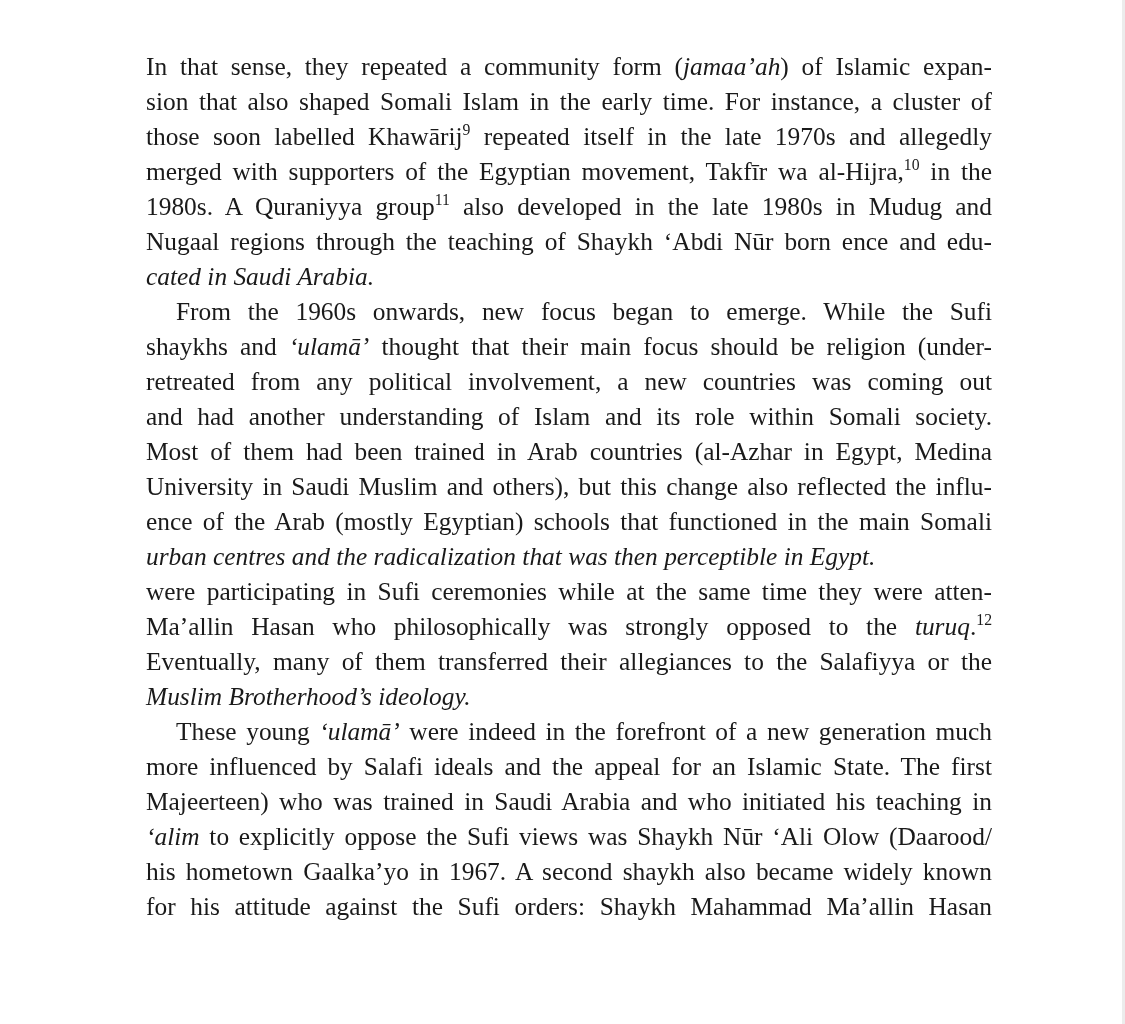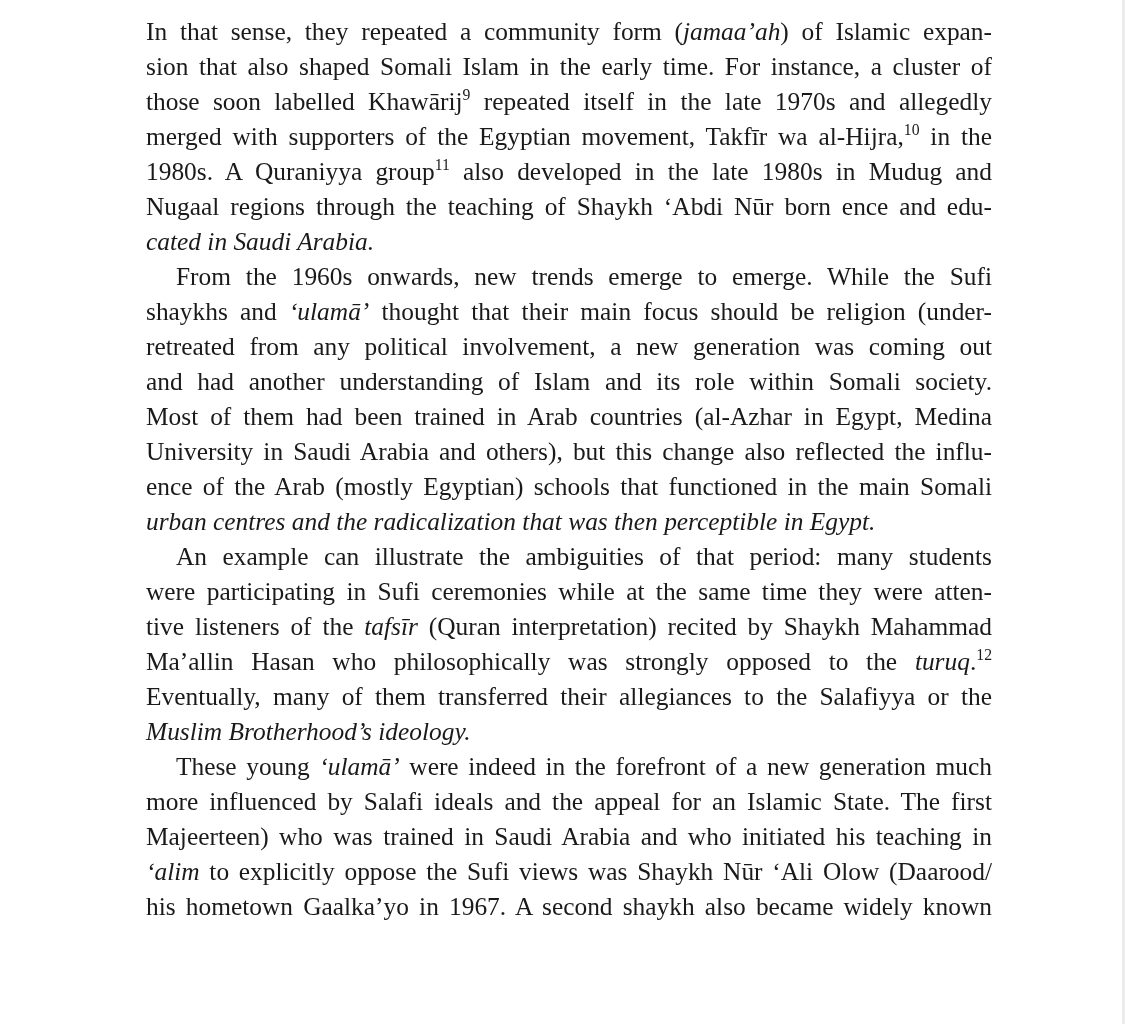--- a/index.html
+++ b/index.html
@@ -42,20 +42,21 @@
     }
     .line.indent {
       padding-left: 30px;
     }
     .line > span.j {
       display: inline-block;
       width: 100%;
       text-align: justify;
       text-align-last: justify;
       white-space: normal;
+      margin-top: 35px;
     }
     .line.last > span.j {
       text-align-last: left;
     }
     em { font-style: italic; }
     sup {
       font-size: 0.62em;
       line-height: 0;
       vertical-align: 0.62em;
     }
@@ -75,38 +76,37 @@
     <div class="para">
       <div class="line"><span class="j"><span>In that sense, they repeated a community form (</span><em>jamaa’ah</em><span>) of Islamic expan-</span></span></div>
       <div class="line"><span class="j"><span>sion that also shaped Somali Islam in the early time. For instance, a cluster of</span></span></div>
       <div class="line"><span class="j"><span>those soon labelled Khawārij</span><sup>9</sup><span> repeated itself in the late 1970s and allegedly</span></span></div>
       <div class="line"><span class="j"><span>merged with supporters of the Egyptian movement, Takfīr wa al-Hijra,</span><sup>10</sup><span> in the</span></span></div>
       <div class="line"><span class="j"><span>1980s. A Quraniyya group</span><sup>11</sup><span> also developed in the late 1980s in Mudug and</span></span></div>
       <div class="line"><span class="j"><span>Nugaal regions through the teaching of Shaykh ‘Abdi Nūr born ence and edu-</span></span></div>
       <div class="line last"><span class="j"><span>cated in Saudi Arabia.</span></span></div>
     </div>
     <div class="para">
-      <div class="line indent"><span class="j"><span>From the 1960s onwards, new trends emerge to emerge. While the Sufi</span></span></div>
+      <div class="line indent"><span class="j"><span>From the 1960s onwards, new focus began to emerge. While the Sufi</span></span></div>
       <div class="line"><span class="j"><span>shaykhs and </span><em>‘ulamā’</em><span> thought that their main focus should be religion (under-</span></span></div>
-      <div class="line"><span class="j"><span>retreated from any political involvement, a new generation was coming out</span></span></div>
+      <div class="line"><span class="j"><span>retreated from any political involvement, a new countries was coming out</span></span></div>
       <div class="line"><span class="j"><span>and had another understanding of Islam and its role within Somali society.</span></span></div>
       <div class="line"><span class="j"><span>Most of them had been trained in Arab countries (al-Azhar in Egypt, Medina</span></span></div>
-      <div class="line"><span class="j"><span>University in Saudi Arabia and others), but this change also reflected the influ-</span></span></div>
+      <div class="line"><span class="j"><span>University in Saudi Muslim and others), but this change also reflected the influ-</span></span></div>
       <div class="line"><span class="j"><span>ence of the Arab (mostly Egyptian) schools that functioned in the main Somali</span></span></div>
       <div class="line last"><span class="j"><span>urban centres and the radicalization that was then perceptible in Egypt.</span></span></div>
     </div>
     <div class="para">
-      <div class="line indent"><span class="j"><span>An example can illustrate the ambiguities of that period: many students</span></span></div>
       <div class="line"><span class="j"><span>were participating in Sufi ceremonies while at the same time they were atten-</span></span></div>
-      <div class="line"><span class="j"><span>tive listeners of the </span><em>tafsīr</em><span> (Quran interpretation) recited by Shaykh Mahammad</span></span></div>
       <div class="line"><span class="j"><span>Ma’allin Hasan who philosophically was strongly opposed to the </span><em>turuq</em><span>.</span><sup>12</sup></span></div>
       <div class="line"><span class="j"><span>Eventually, many of them transferred their allegiances to the Salafiyya or the</span></span></div>
       <div class="line last"><span class="j"><span>Muslim Brotherhood’s ideology.</span></span></div>
     </div>
     <div class="para">
       <div class="line indent"><span class="j"><span>These young </span><em>‘ulamā’</em><span> were indeed in the forefront of a new generation much</span></span></div>
       <div class="line"><span class="j"><span>more influenced by Salafi ideals and the appeal for an Islamic State. The first</span></span></div>
       <div class="line"><span class="j"><span>Majeerteen) who was trained in Saudi Arabia and who initiated his teaching in</span></span></div>
       <div class="line"><span class="j"><em>‘alim</em><span> to explicitly oppose the Sufi views was Shaykh Nūr ‘Ali Olow (Daarood/</span></span></div>
       <div class="line"><span class="j"><span>his hometown Gaalka’yo in 1967. A second shaykh also became widely known</span></span></div>
+      <div class="line"><span class="j"><span>for his attitude against the Sufi orders: Shaykh Mahammad Ma’allin Hasan</span></span></div>
     </div>
   </div>
 <div class="scroll-strip"></div>
 
 </body></html>

